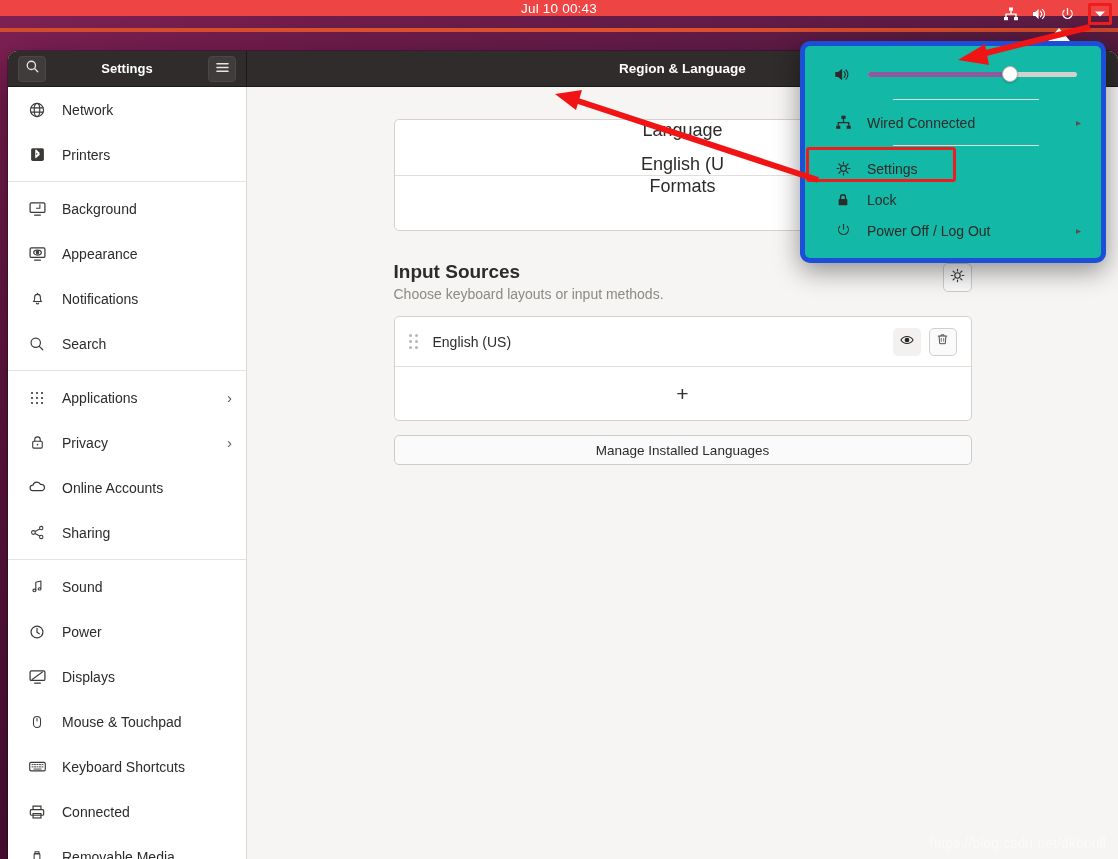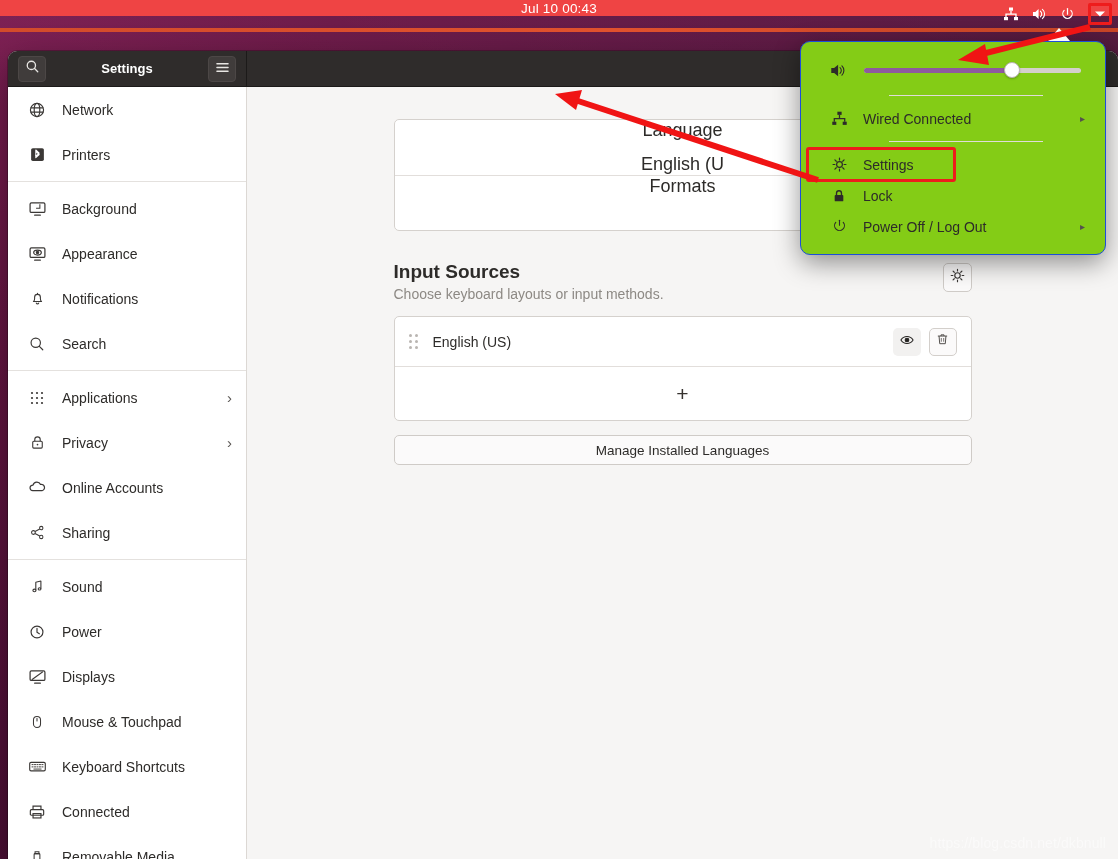--- a/index.html
+++ b/index.html
@@ -208,22 +208,22 @@
     display: flex; align-items: center; justify-content: center;
     font-size: 13.5px; color: #2d2b29;
     cursor: pointer;
   }
 
   
   .sys-menu {
     position: absolute;
     left: 800px; top: 41px;
     width: 306px;
-    background: #84cc16;
-    border: 1px solid #1d4ed8;
+    background: #14b8a6;
+    border: 5px solid #1d4ed8;
     border-radius: 10px;
     box-shadow: 0 8px 26px rgba(0,0,0,.42);
     z-index: 70;
     padding: 10px 0 12px 0;
   }
   .sys-menu-pointer {
     position: absolute;
     left: 1048px; top: 28px;
     width: 0; height: 0;
     border-left: 11px solid transparent;
@@ -332,20 +332,23 @@
         </span>
       </div>
       <div class="hb-title">Settings</div>
       <div class="hb-btn">
         <span>
           <svg width="15" height="13" viewBox="0 0 16 14" stroke="currentColor" stroke-width="1.5" stroke-linecap="round">
             <path d="M2 3h12M2 7h12M2 11h12"></path>
           </svg>
         </span>
       </div>
+    </div>
+    <div class="hb-right">
+      <div class="hb-title">Region &amp; Language</div>
     </div>
   </div>
 
   <div class="window-body">
 
     <div class="sidebar">
 
       <div>
         <div class="side-item">
           <span class="side-icon">

